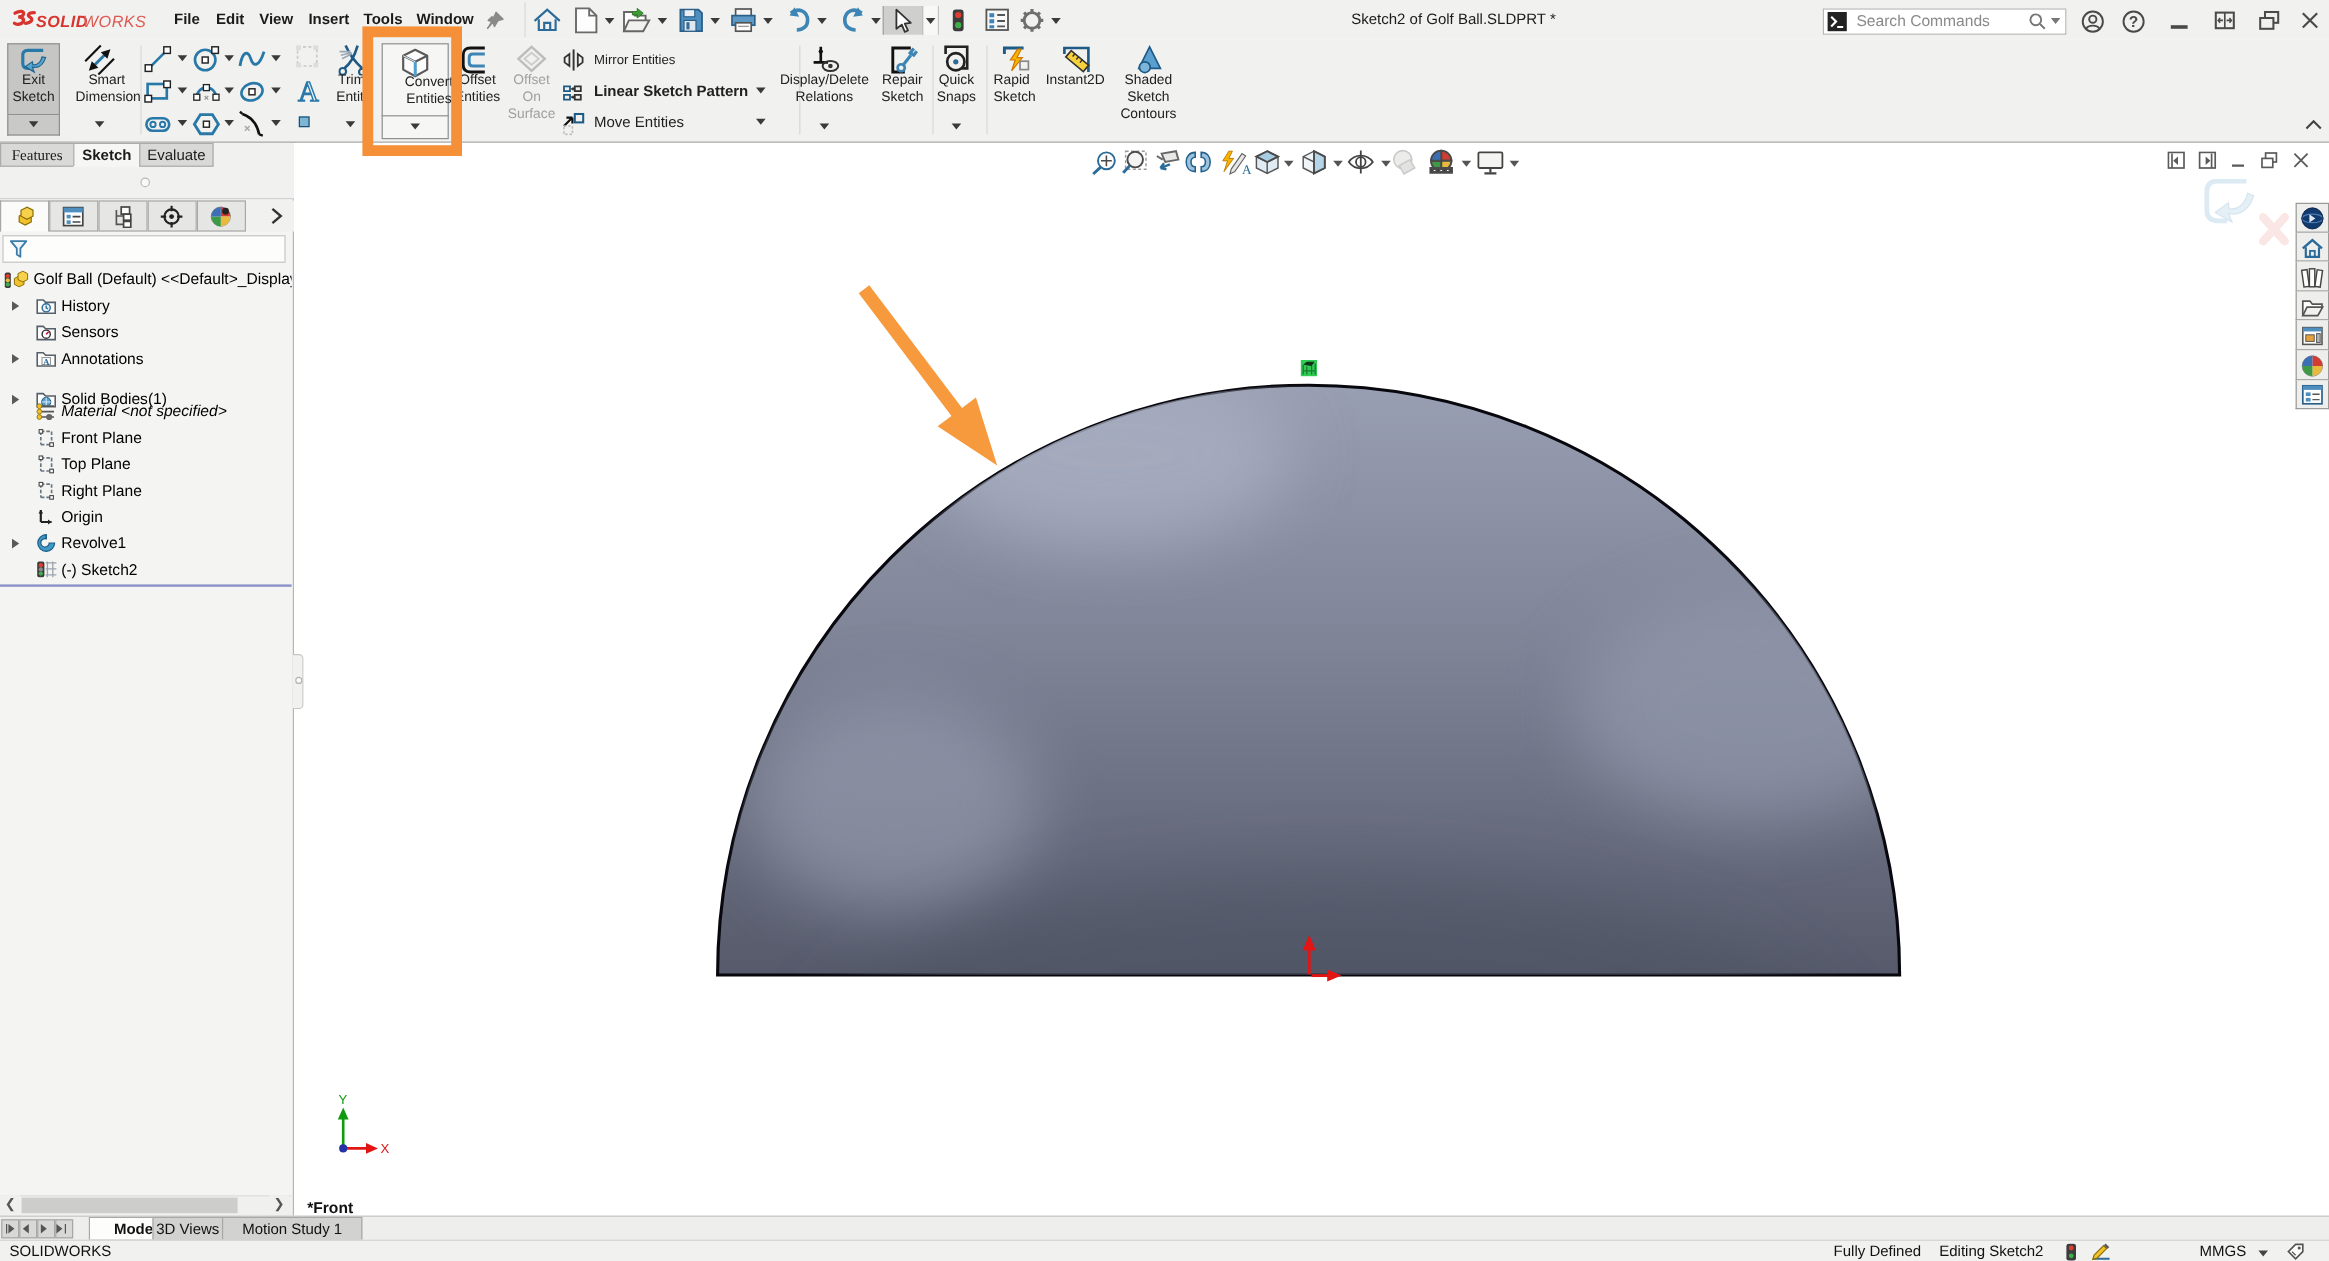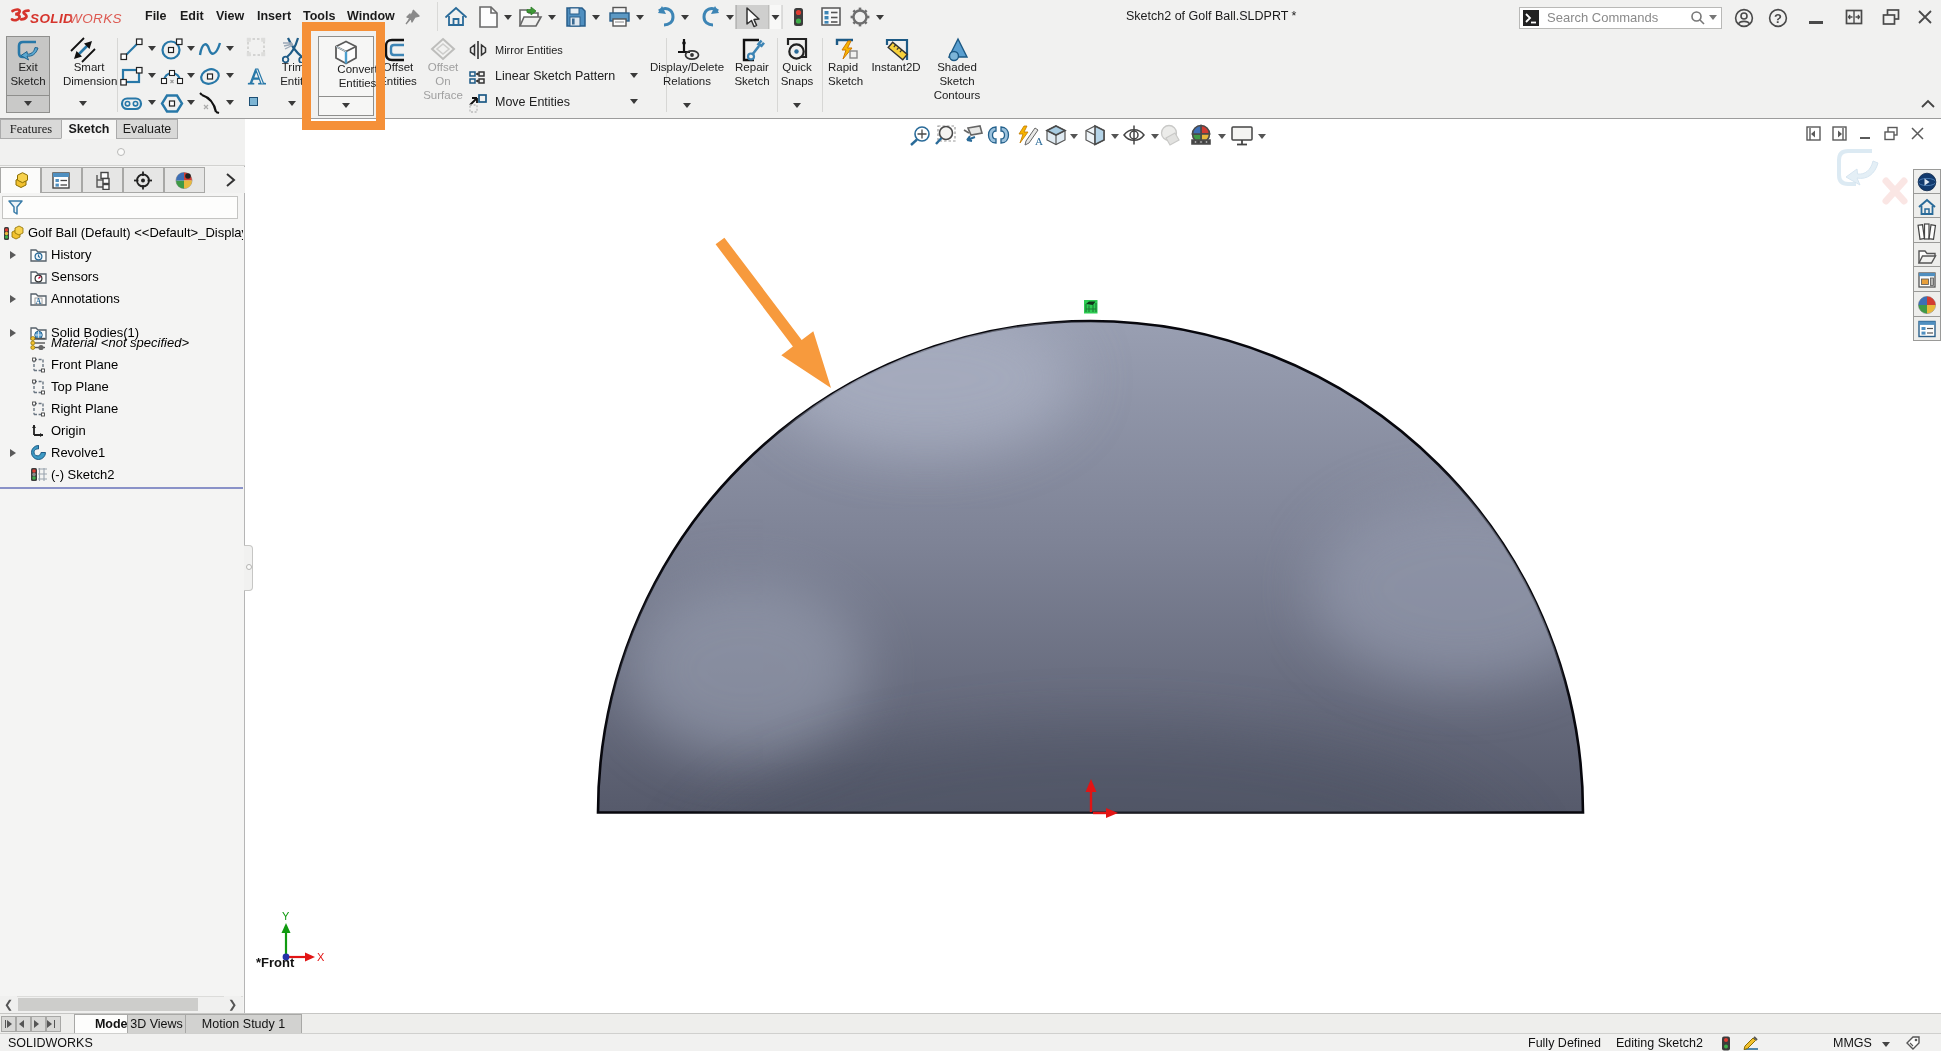--- a/index.html
+++ b/index.html
@@ -308,21 +308,21 @@
         <path d="M6.5,4 v10 l-4,-3 v-4 z M13.5,4 v10 l4,-3 v-4 z" fill="none" stroke="#333" stroke-width="1.5"></path>
       </svg>
     <div class="rlabel" style="left:495px;top:10px;text-align:left;font-size:11px;">Mirror Entities</div>
     <svg class="abs" style="left:468px;top:34px;" width="20" height="18" viewBox="0 0 20 18">
         <g fill="none" stroke="#1d5a85" stroke-width="1.5">
           <path d="M2,5 h5 v4 h-5 z M2,12 h5 v4 h-5 z"></path>
           <path d="M11,5 h5 v4 h-5 z M11,12 h5 v4 h-5 z" stroke="#333"></path>
           <path d="M8,7 l2,0 m-1,-1 l1,1 -1,1 M8,14 l2,0 m-1,-1 l1,1 -1,1" stroke="#333"></path>
         </g>
       </svg>
-    <div class="rlabel" style="left:495px;top:36px;text-align:left;font-size:12.5px;">Linear Sketch Pattern</div>
+    <div class="rlabel" style="left:495px;top:36px;text-align:left;font-size:12.5px;font-weight:bold;">Linear Sketch Pattern</div>
     <div class="dd" style="left:630px;top:40px;"></div>
     <svg class="abs" style="left:468px;top:60px;" width="20" height="20" viewBox="0 0 20 20">
         <rect x="11" y="2" width="7" height="7" fill="none" stroke="#1d5a85" stroke-width="1.7"></rect>
         <path d="M2,12 L9,5 M9,5 l-5,0 m5,0 l0,5" stroke="#111" stroke-width="1.8" fill="none"></path>
         <rect x="2" y="12" width="7" height="7" fill="none" stroke="#bbb" stroke-width="1.3" stroke-dasharray="2 1.6"></rect>
       </svg>
     <div class="rlabel" style="left:495px;top:62px;text-align:left;font-size:12.5px;">Move Entities</div>
     <div class="dd" style="left:630px;top:66px;"></div>
     <div class="vsep" style="left:666px;"></div>
 
@@ -528,21 +528,21 @@
           </g>
       </g>
     </svg>
 
     <svg class="abs" style="left:1588px;top:30px;" width="80" height="65" viewBox="0 0 80 65" opacity="0.35">
       <path d="M38,2 H14 Q5,2 5,11 V26 Q5,35 14,35 H22" fill="none" stroke="#9cc4de" stroke-width="4"></path>
       <path d="M44,14 C41,25 33,31 23,29 L26,36 L12,28 L23,20 L23.5,25 C31,26 37,21 39,12 Z" fill="#b5d4e8" stroke="#8ab4d4" stroke-width="1"></path>
       <path d="M52,32 l18,20 M70,32 l-18,20" stroke="#f2b8b5" stroke-width="7" stroke-linecap="round"></path>
     </svg>
 
-    <div class="abs" style="left:10px;top:836px;font-size:13px;font-weight:bold;color:#111;">*Front</div>
+    <div class="abs" style="left:10px;top:880px;font-size:13px;font-weight:bold;color:#111;">*Front</div>
 
     <div class="abs" style="left:1667px;top:50px;width:28px;height:172px;">
       <div class="abs" style="left:0;top:0px;width:28px;height:24.6px;background:#eeeeec;border:1px solid #9a9a98;"></div>
       <div class="abs" style="left:0;top:24.6px;width:28px;height:24.6px;background:#eeeeec;border:1px solid #9a9a98;border-top:none;"></div>
       <div class="abs" style="left:0;top:49.2px;width:28px;height:24.6px;background:#eeeeec;border:1px solid #9a9a98;border-top:none;"></div>
       <div class="abs" style="left:0;top:73.8px;width:28px;height:24.6px;background:#eeeeec;border:1px solid #9a9a98;border-top:none;"></div>
       <div class="abs" style="left:0;top:98.4px;width:28px;height:24.6px;background:#eeeeec;border:1px solid #9a9a98;border-top:none;"></div>
       <div class="abs" style="left:0;top:123px;width:28px;height:24.6px;background:#eeeeec;border:1px solid #9a9a98;border-top:none;"></div>
       <div class="abs" style="left:0;top:147.6px;width:28px;height:24.6px;background:#eeeeec;border:1px solid #9a9a98;border-top:none;"></div>
       <svg class="abs" style="left:4px;top:3px;" width="20" height="20" viewBox="0 0 20 20">

